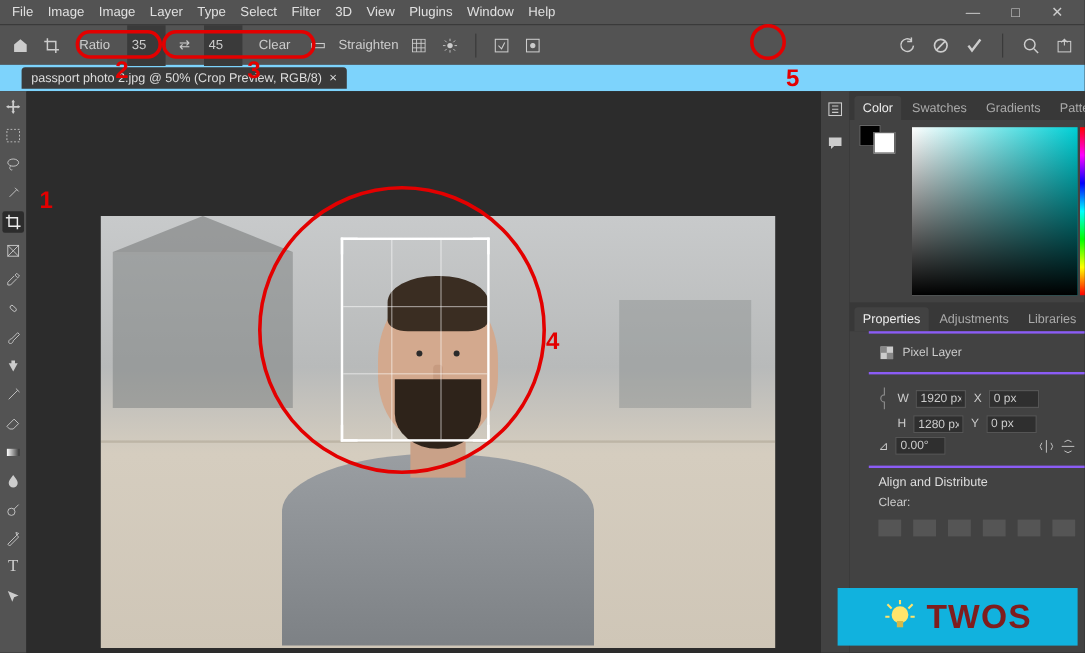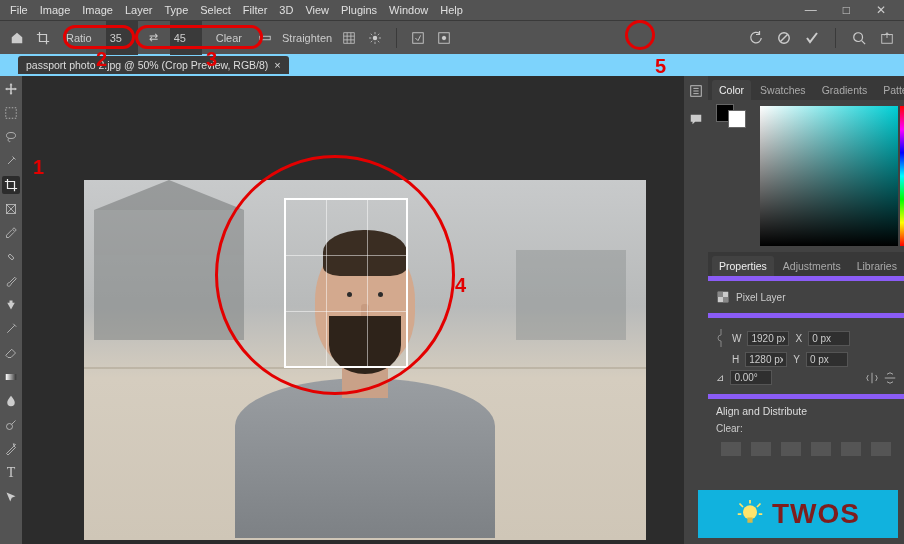--- a/index.html
+++ b/index.html
@@ -61,21 +61,21 @@
 .rpanel { width: 196px; background: #424242; display:flex; flex-direction:column; font-size:10.5px; color:#ccc; }
 .panel-tabs { display:flex; gap:2px; padding: 4px 4px 0 4px; background:#383838; }
 .ptab { padding:4px 7px; font-size:10.5px; color:#aaa; }
 .ptab.active { background:#424242; color:#eee; border-radius:3px 3px 0 0; }
 .color-picker { height: 140px; position:relative; margin:6px; background: linear-gradient(to right,#fff,#00d0d6); }
 .color-picker::after { content:""; position:absolute; inset:0; background:linear-gradient(to bottom, transparent, #000); }
 .hue { position:absolute; right:-12px; top:0; width:10px; height:140px; background: linear-gradient(to bottom,red,magenta,blue,cyan,lime,yellow,red); }
 .swatch-pair { display:flex; gap:0; margin:4px 8px; }
 .swatch { width:18px;height:18px; border:1px solid #666; }
 .swatch.fg{background:#000;} .swatch.bg{background:#fff; margin-left:-6px; margin-top:6px;}
-.panel-sec { padding:6px 8px; border-top:5px solid #8b5cf6; }
+.panel-sec { padding:6px 8px; border-top:2px solid #8b5cf6;margin-left:16px; }
 .panel-sec h4 { font-size:10.5px; font-weight:normal; color:#ddd; margin-bottom:6px; }
 .prop-row { display:flex; align-items:center; gap:6px; margin:3px 0; font-size:10px; }
 .prop-field { background:#2f2f2f; border:1px solid #555; color:#ccc; width:42px; padding:1px 3px; font-size:10px; }
 .mini-icon-row { display:flex; gap:10px; justify-content:center; padding:4px 0; }
 .mini-icon { width:20px;height:14px; background:#555; }
 
 
 .anno { position:absolute; border:3px solid #e30000; border-radius:50%; pointer-events:none; z-index:50; }
 .anno-num { position:absolute; color:#e30000; font-size:20px; font-weight:bold; z-index:51; pointer-events:none; }
 

